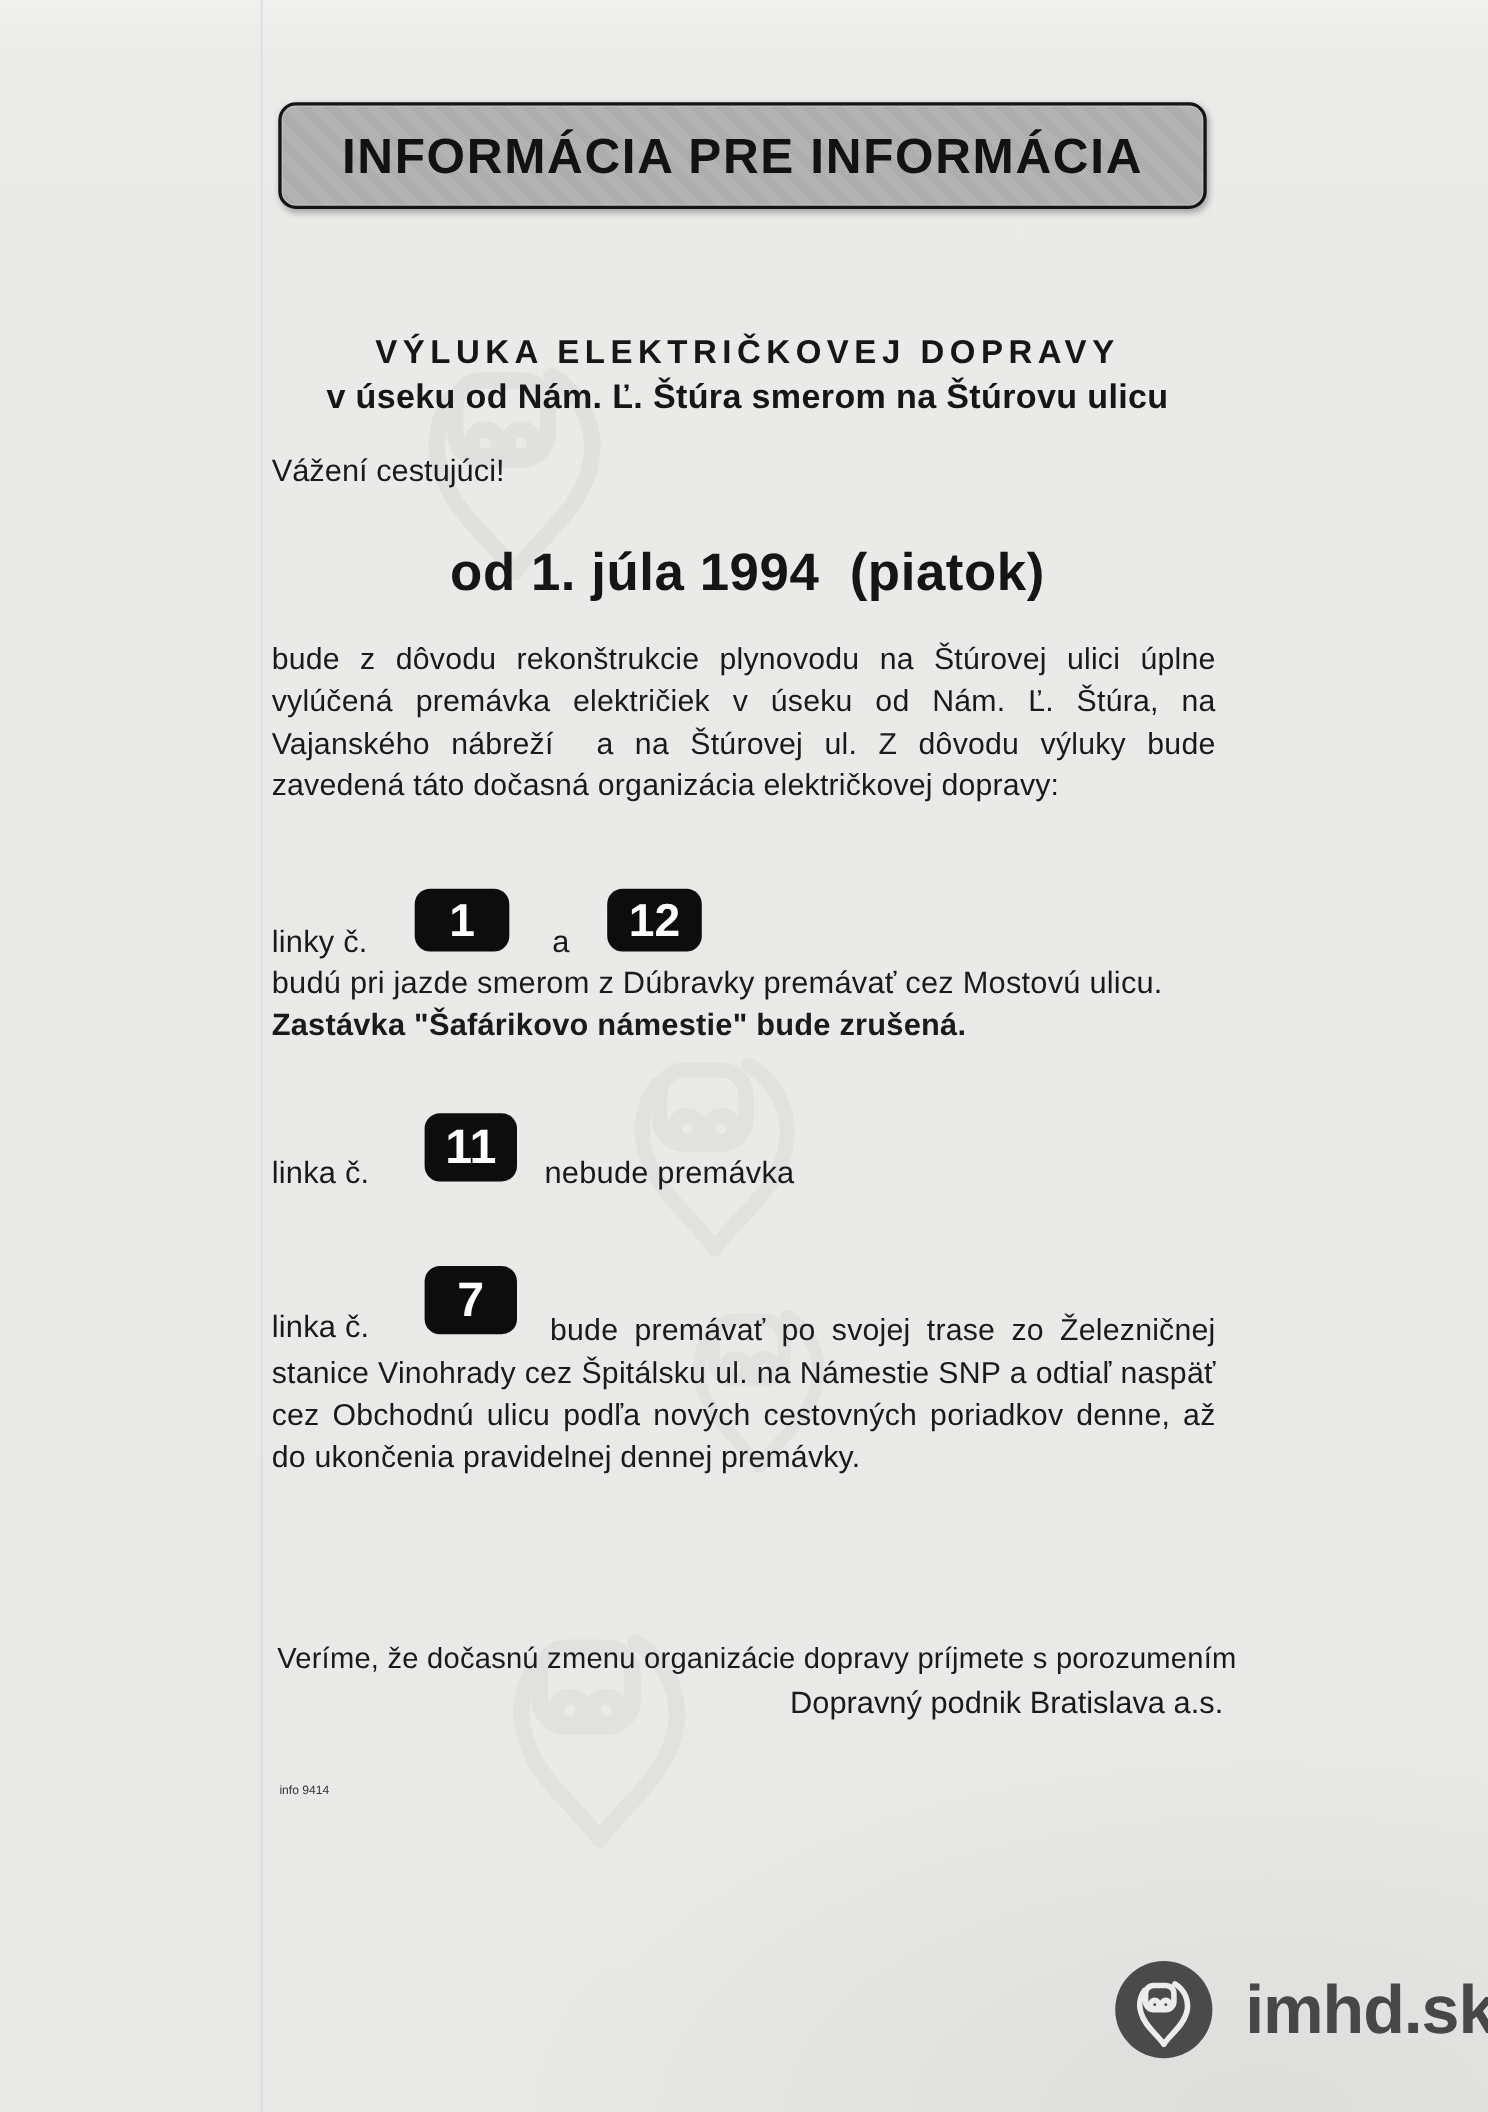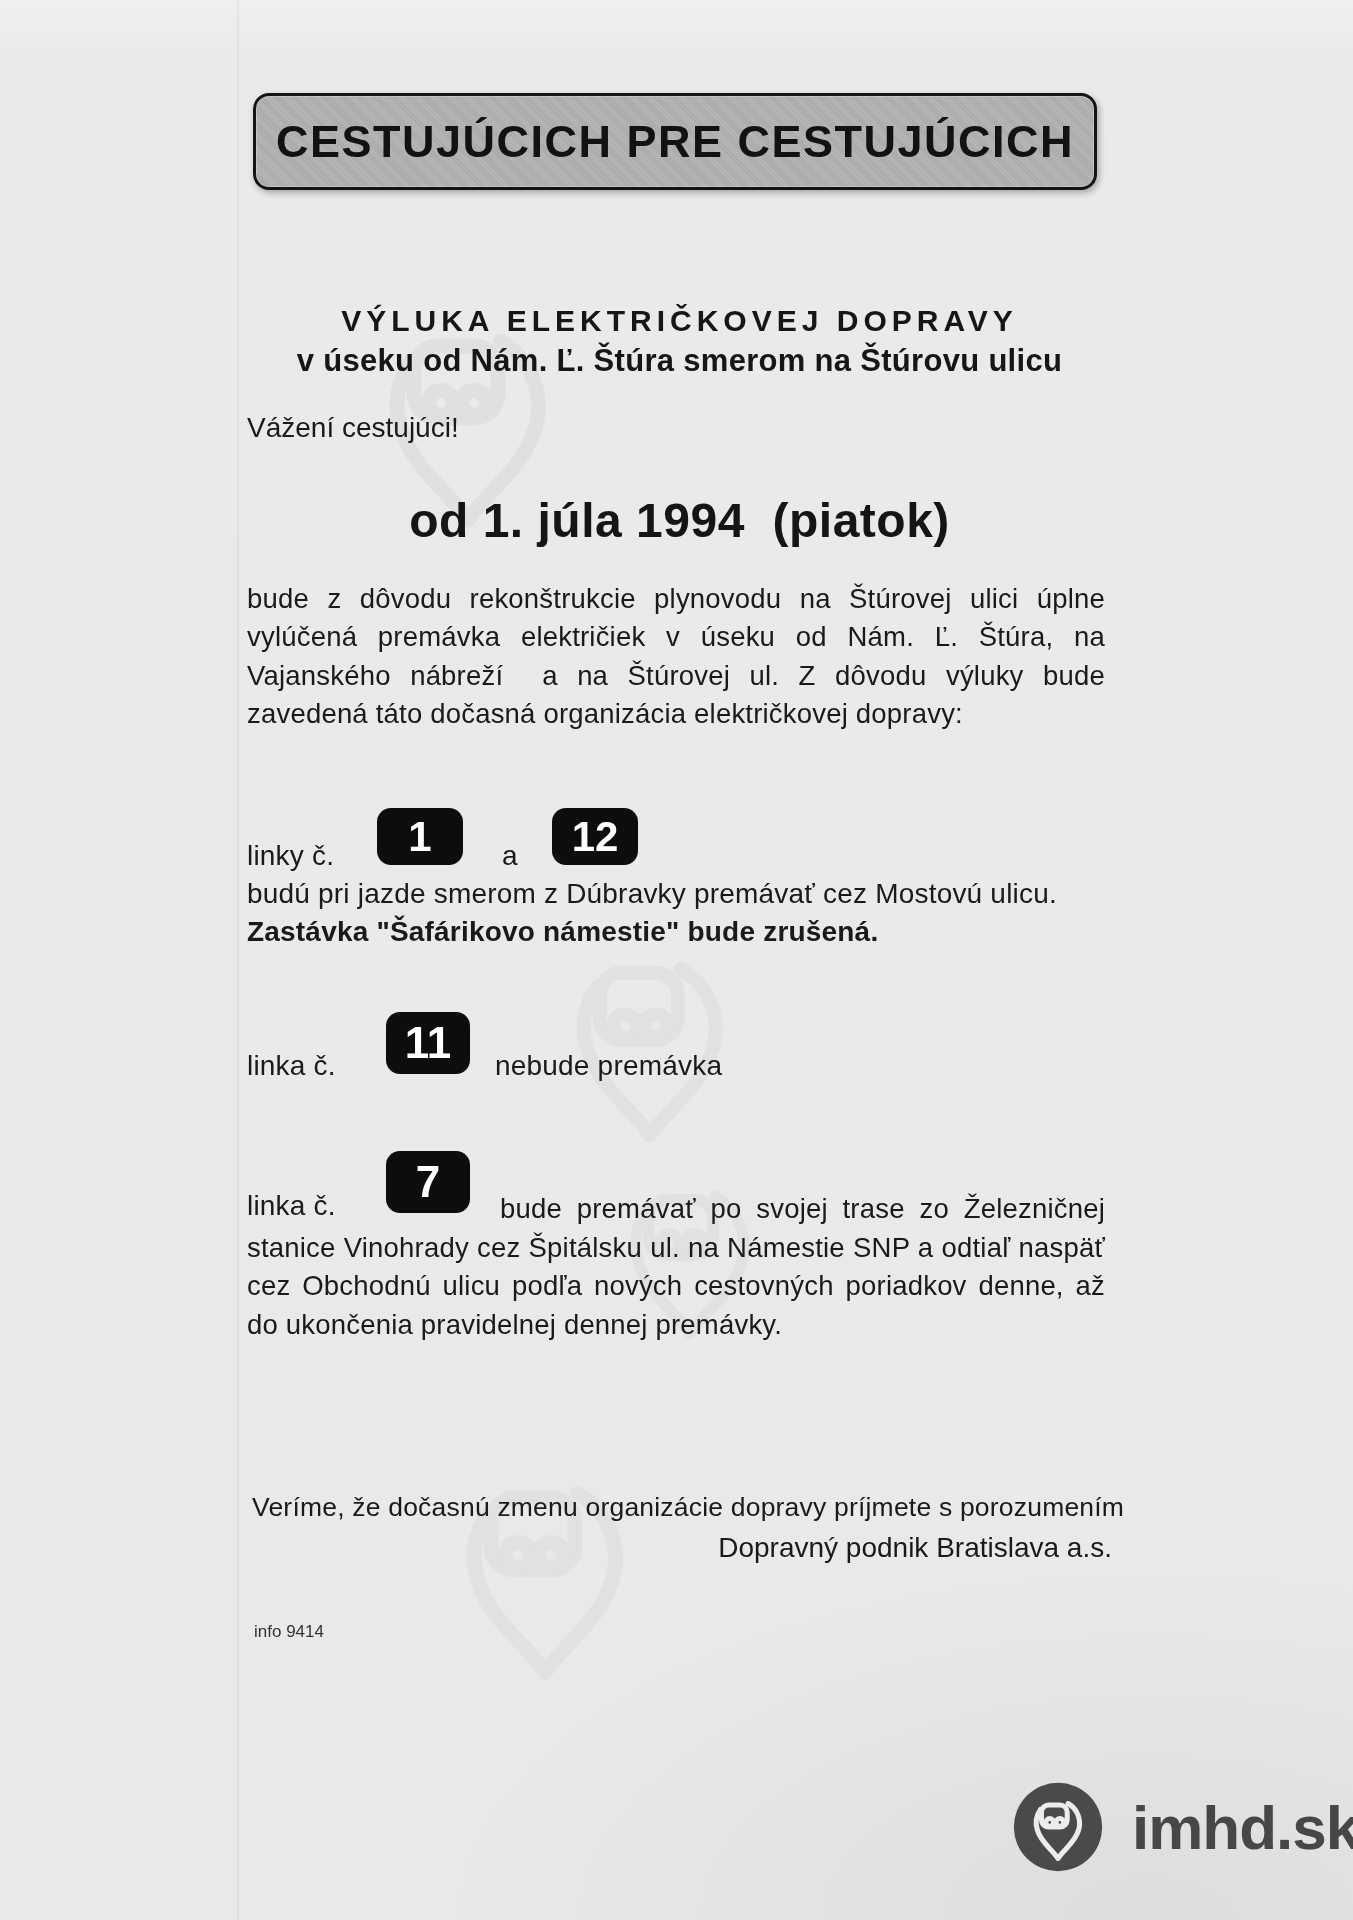--- a/index.html
+++ b/index.html
@@ -46,21 +46,21 @@
   .badge.b12{left:552px;top:808px;width:86px;height:57px;font-size:42px;}
   .badge.b11{left:386px;top:1012px;width:84px;height:62px;font-size:44px;}
   .badge.b7{left:386px;top:1151px;width:84px;height:62px;font-size:44px;}
   .inline-label{position:absolute;font-size:28px;letter-spacing:.2px;}
   .sec-line{position:absolute;left:247px;font-size:28px;letter-spacing:.2px;white-space:nowrap;}
   .sec-line.bold{font-weight:bold;}
   .para7{position:absolute;left:247px;top:1190px;width:858px;
     font-size:27.5px;line-height:38.5px;text-align:justify;text-indent:253px;letter-spacing:.2px;}
   .closing{position:absolute;left:252px;top:1492px;font-size:26.5px;letter-spacing:.2px;}
   .signature{position:absolute;left:247px;top:1532px;width:865px;text-align:right;font-size:28px;}
-  .docref{position:absolute;left:254px;top:1622px;font-size:17px;color:#333;}
+  .docref{position:absolute;left:254px;top:1622px;font-size:11px;color:#333;}
   .sitelogo{position:absolute;left:1012px;top:1781px;height:92px;display:flex;align-items:center;gap:28px;}
   .sitelogo .mark{width:92px;height:92px;}
   .sitelogo .word{font-size:62px;font-weight:bold;color:#474747;letter-spacing:-1px;}
   .hidden-defs{position:absolute;width:0;height:0;overflow:hidden;}
 </style>
 </head>
 <body>
 
 <svg class="hidden-defs" aria-hidden="true">
   <defs>
@@ -85,21 +85,21 @@
       <use href="#pin-mark" stroke="#dadad8" stroke-width="5"></use>
     </svg>
   <svg class="watermark" style="left:575px;top:1140px;" width="230" height="230" viewBox="0 0 100 100">
       <use href="#pin-mark" stroke="#dadad8" stroke-width="5"></use>
     </svg>
   <svg class="watermark" style="left:395px;top:1420px;" width="300" height="300" viewBox="0 0 100 100">
       <use href="#pin-mark" stroke="#dadad8" stroke-width="5"></use>
     </svg>
 
   <div class="banner">
-    <span>CESTUJÚCICH PRE CESTUJÚCICH</span>
+    <span>INFORMÁCIA PRE INFORMÁCIA</span>
   </div>
 
   <div class="doc-title">
     <div class="t1">VÝLUKA ELEKTRIČKOVEJ DOPRAVY</div>
     <div class="t2">v úseku od Nám. Ľ. Štúra smerom na Štúrovu ulicu</div>
   </div>
 
   <div class="salutation">Vážení cestujúci!</div>
 
   <div class="date-line">od 1. júla 1994&nbsp; (piatok)</div>

